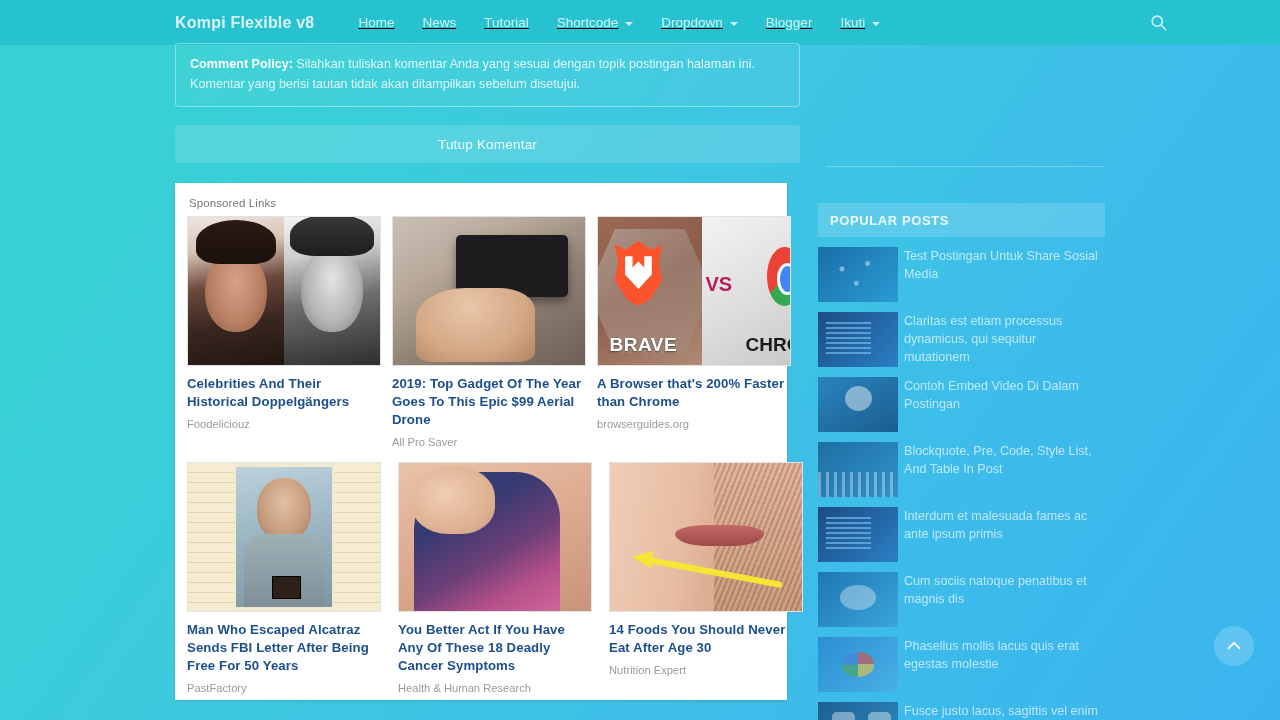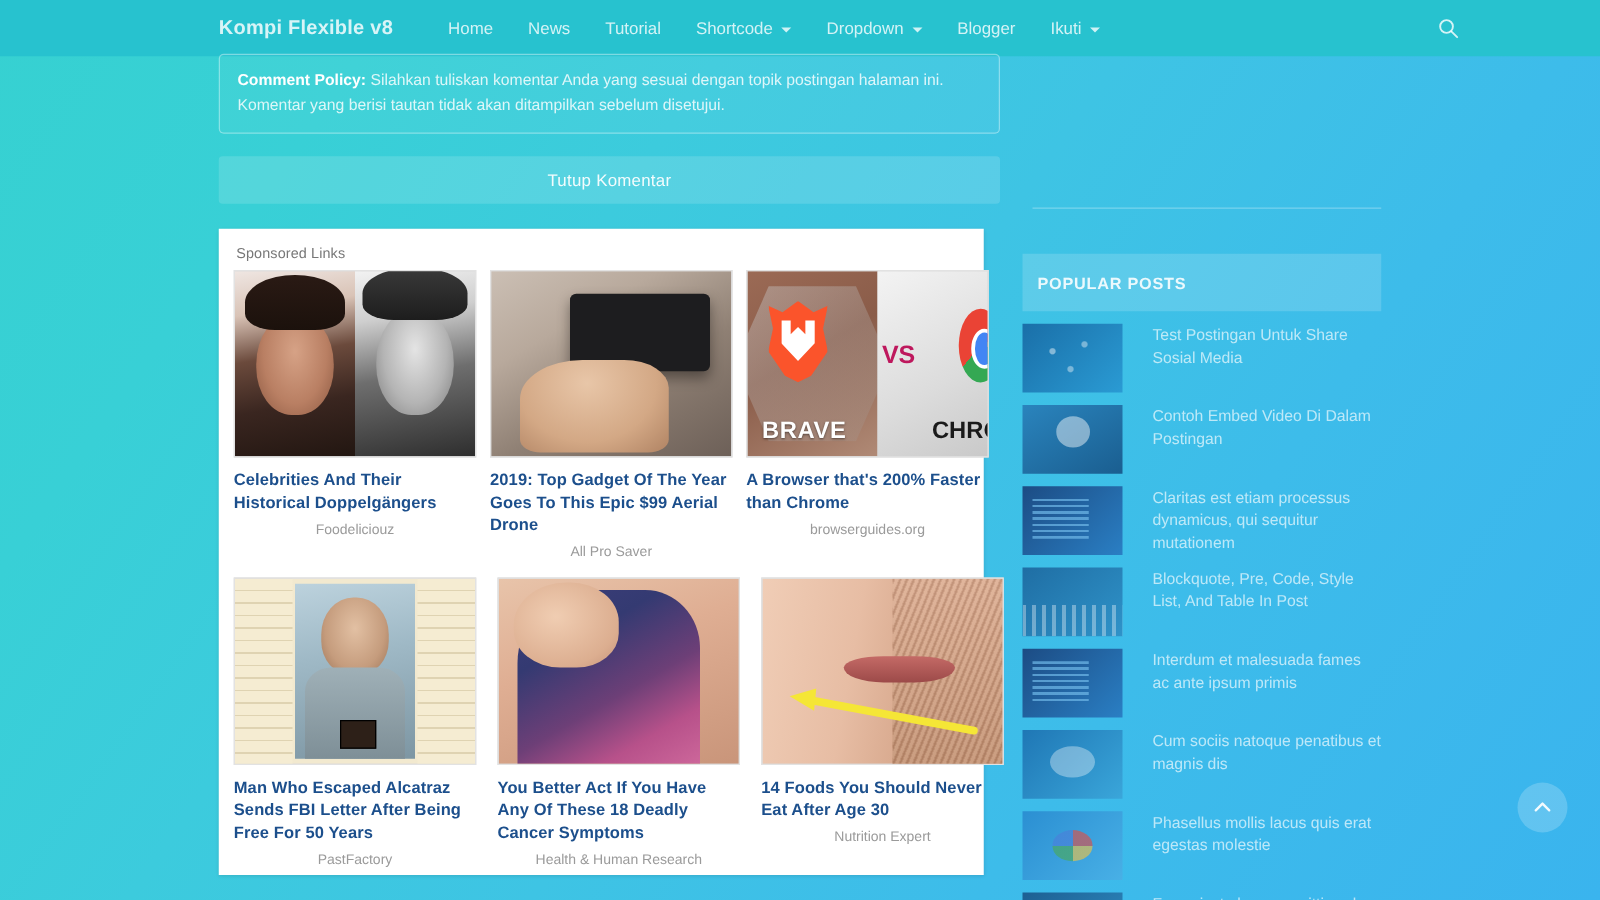--- a/index.html
+++ b/index.html
@@ -19,21 +19,21 @@
     display: flex; align-items: center;
   }
   .nav-inner {
     width: 100%; max-width: 1280px; padding-left: 175px; padding-right: 99px;
     display: flex; align-items: center; height: 45px;
   }
   .brand {
     color: rgba(255,255,255,.82); font-size: 16px; font-weight: bold;
     letter-spacing: .2px; margin-right: 30px; white-space: nowrap;
   }
-  .nav-links { display: flex; align-items: center; height: 45px; }
+  .nav-links { display: flex; align-items: center; height: 45px; text-decoration: underline; }
   .nav-item {
     color: rgba(255,255,255,.80); font-size: 13.5px; padding: 0 14px;
     line-height: 45px; white-space: nowrap; display: flex; align-items: center;
     gap: 7px; cursor: pointer;
   }
   .caret {
     width: 0; height: 0; border-left: 4px solid transparent;
     border-right: 4px solid transparent; border-top: 4px solid rgba(255,255,255,.78);
     display: inline-block; margin-top: 2px;
   }
@@ -85,21 +85,21 @@
   .ad-grid { display: flex; gap: 11px; }
   .ad-card { width: 194px; flex: none; }
   .ad-thumb {
     width: 194px; height: 150px; overflow: hidden; position: relative;
     background: #d8d8d8; border: 1px solid #e2e2e2;
   }
   .ad-title {
     color: #1c4f8c; font-size: 13.2px; font-weight: bold; line-height: 1.36;
     margin-top: 9px; letter-spacing: .1px;
   }
-  .ad-src { color: #9a9a9a; font-size: 11.2px; margin-top: 7px; text-align: center; }
+  .ad-src { color: #9a9a9a; font-size: 11.2px; margin-top: 7px; }
   .ad-row2 { margin-top: 14px; gap: 17px; }
 
   
   .t-doppel { display: flex; width: 100%; height: 100%; }
   .t-doppel .half { width: 50%; height: 100%; position: relative; }
   .t-doppel .l { background: linear-gradient(170deg,#efe6e2 0%,#d9c3b6 22%,#6b4a3c 45%,#3a2620 70%,#221611 100%); }
   .t-doppel .l:before {
     content:""; position:absolute; left:18%; top:22%; width:64%; height:56%;
     border-radius:50% 50% 46% 46%; background: radial-gradient(ellipse at 50% 38%, #d6a286 0%, #b97f63 58%, #8a5740 100%);
   }
@@ -201,26 +201,26 @@
     background: linear-gradient(#c46a66,#9c4a49); border-radius:50%/60% 60% 80% 80%;
   }
   .arrow-annot { position:absolute; left:4%; top:58%; width:92%; height:30%; z-index:5; }
 
   
   .side-divider {
     position:absolute; top: 134px; left: 8px; width: 279px; height:1px;
     background: rgba(255,255,255,.30);
   }
   .pop-header {
-    margin-top: 160px; height: 46px; background: rgba(255,255,255,.16);
+    margin-top: 160px; height: 34px; background: rgba(255,255,255,.16);
     display:flex; align-items:center; padding-left: 12px;
     color: rgba(255,255,255,.88); font-size: 13px; font-weight: bold; letter-spacing: .6px;
   }
   .pop-list { margin-top: 10px; }
-  .pop-item { display:flex; gap: 24px; margin-bottom: 10px; align-items:flex-start; cursor:pointer; }
+  .pop-item { display:flex; gap: 6px; margin-bottom: 10px; align-items:flex-start; cursor:pointer; }
   .pop-thumb { width: 80px; height: 55px; flex:none; overflow:hidden; position:relative; }
   .pop-text {
     color: rgba(255,255,255,.66); font-size: 12.6px; line-height: 1.42;
     padding-top: 1px;
   }
   
   .pt-map { background: linear-gradient(135deg,#1a6fa8,#2a9bd4); position:relative; }
   .pt-map:after { content:""; position:absolute; inset:0;
     background: radial-gradient(circle at 30% 40%, rgba(255,255,255,.45) 0 2px, transparent 3px),
                 radial-gradient(circle at 62% 30%, rgba(255,255,255,.4) 0 2px, transparent 3px),
@@ -394,26 +394,26 @@
     <div class="side-divider"></div>
 
     <div class="pop-header">POPULAR POSTS</div>
 
     <div class="pop-list">
       <div class="pop-item">
         <div class="pop-thumb pt-map"></div>
         <div class="pop-text">Test Postingan Untuk Share Sosial Media</div>
       </div>
       <div class="pop-item">
+        <div class="pop-thumb pt-tech"></div>
+        <div class="pop-text">Claritas est etiam processus dynamicus, qui sequitur mutationem</div>
+      </div>
+      <div class="pop-item">
         <div class="pop-thumb pt-person"></div>
         <div class="pop-text">Contoh Embed Video Di Dalam Postingan</div>
-      </div>
-      <div class="pop-item">
-        <div class="pop-thumb pt-tech"></div>
-        <div class="pop-text">Claritas est etiam processus dynamicus, qui sequitur mutationem</div>
       </div>
       <div class="pop-item">
         <div class="pop-thumb pt-crowd"></div>
         <div class="pop-text">Blockquote, Pre, Code, Style List, And Table In Post</div>
       </div>
       <div class="pop-item">
         <div class="pop-thumb pt-tech"></div>
         <div class="pop-text">Interdum et malesuada fames ac ante ipsum primis</div>
       </div>
       <div class="pop-item">

